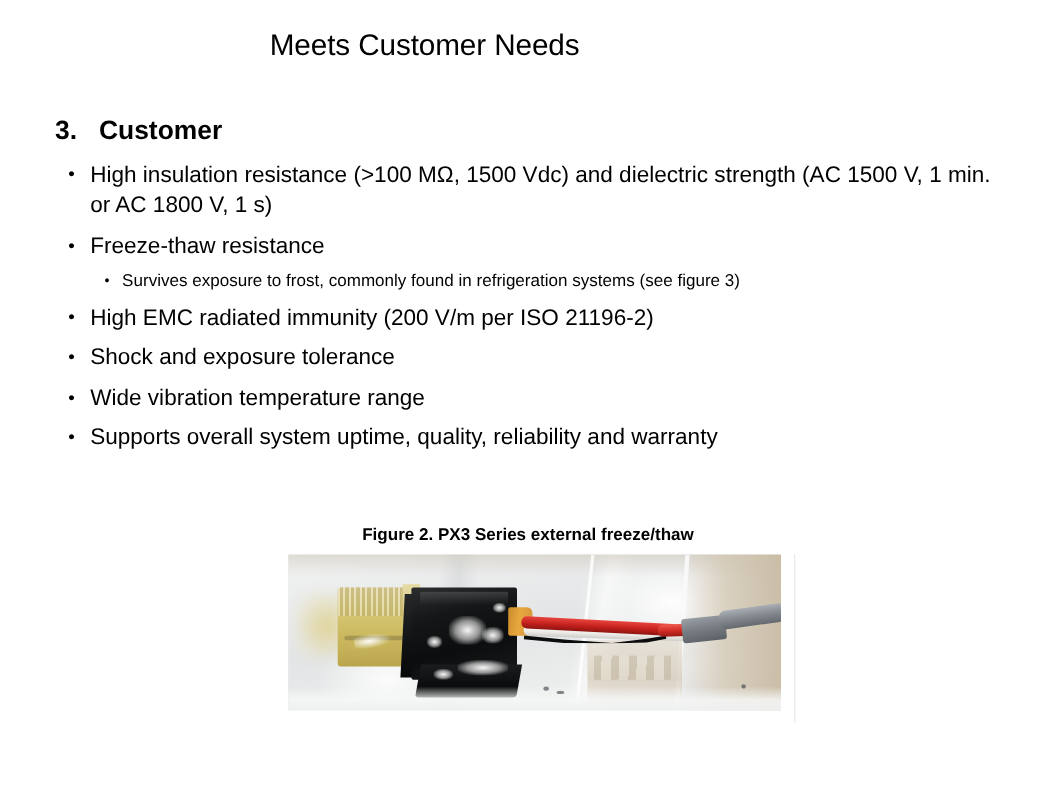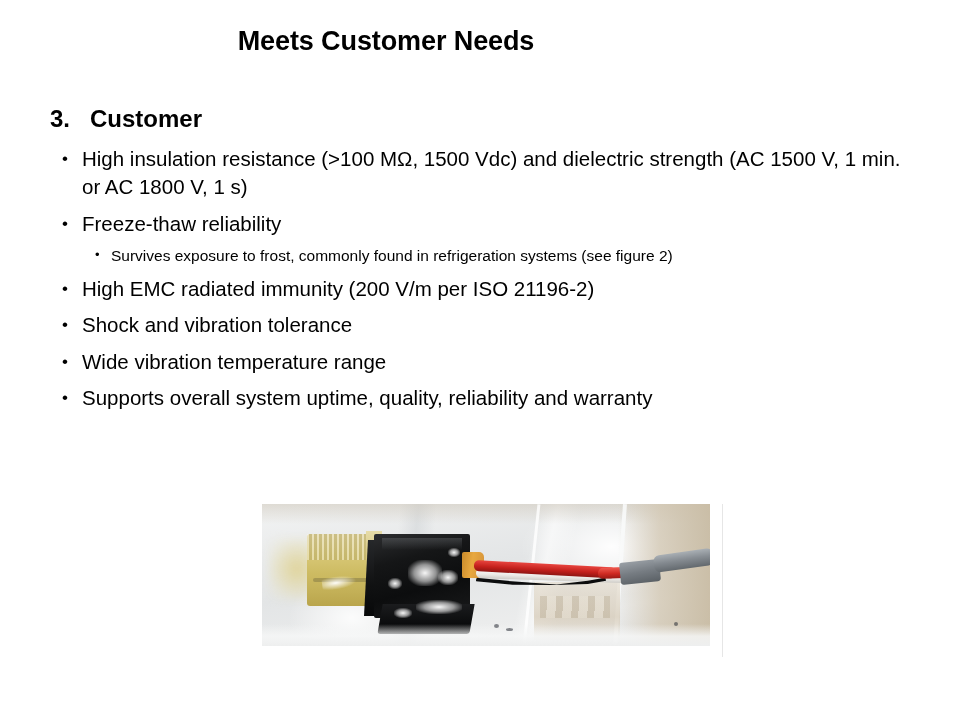--- a/index.html
+++ b/index.html
@@ -24,21 +24,21 @@
   }
 
   
   .slide-title {
     position: absolute;
     top: 26px;
     left: 0;
     width: 772px;
     text-align: center;
     font-size: 27px;
-    font-weight: bold;
+    font-weight: normal;
     letter-spacing: -0.1px;
     color: #000000;
   }
 
   
   .section-heading {
     position: absolute;
     top: 105px;
     left: 50px;
     font-size: 24px;
@@ -431,50 +431,51 @@
 
   <div class="bullet-list">
 
     <div class="bullet-item level1">
       <span class="dot">•</span>
       <span class="txt">High insulation resistance (&gt;100 MΩ, 1500 Vdc) and dielectric strength (AC 1500 V, 1 min. or AC 1800 V, 1 s)</span>
     </div>
 
     <div class="bullet-item level1">
       <span class="dot">•</span>
-      <span class="txt">Freeze-thaw reliability</span>
+      <span class="txt">Freeze-thaw resistance</span>
     </div>
 
     <div class="bullet-item level2">
       <span class="dot">•</span>
-      <span class="txt">Survives exposure to frost, commonly found in refrigeration systems (see figure 2)</span>
+      <span class="txt">Survives exposure to frost, commonly found in refrigeration systems (see figure 3)</span>
     </div>
 
     <div class="bullet-item level1">
       <span class="dot">•</span>
       <span class="txt">High EMC radiated immunity (200 V/m per ISO 21196-2)</span>
     </div>
 
     <div class="bullet-item level1">
       <span class="dot">•</span>
-      <span class="txt">Shock and vibration tolerance</span>
+      <span class="txt">Shock and exposure tolerance</span>
     </div>
 
     <div class="bullet-item level1">
       <span class="dot">•</span>
       <span class="txt">Wide vibration temperature range</span>
     </div>
 
     <div class="bullet-item level1">
       <span class="dot">•</span>
       <span class="txt">Supports overall system uptime, quality, reliability and warranty</span>
     </div>
 
   </div>
 
+  <div class="figure-caption">Figure 2. PX3 Series external freeze/thaw</div>
 
   <div class="figure-frame">
 
     <div class="photo" title="Brass-fitted PX3 pressure sensor with black housing and red, white and black lead wires encased in frost and ice">
 
       <div class="ice-bg"></div>
       <div class="warm-top"></div>
       <div class="warm-right"></div>
 
       <div class="ice-edge-1"></div>

